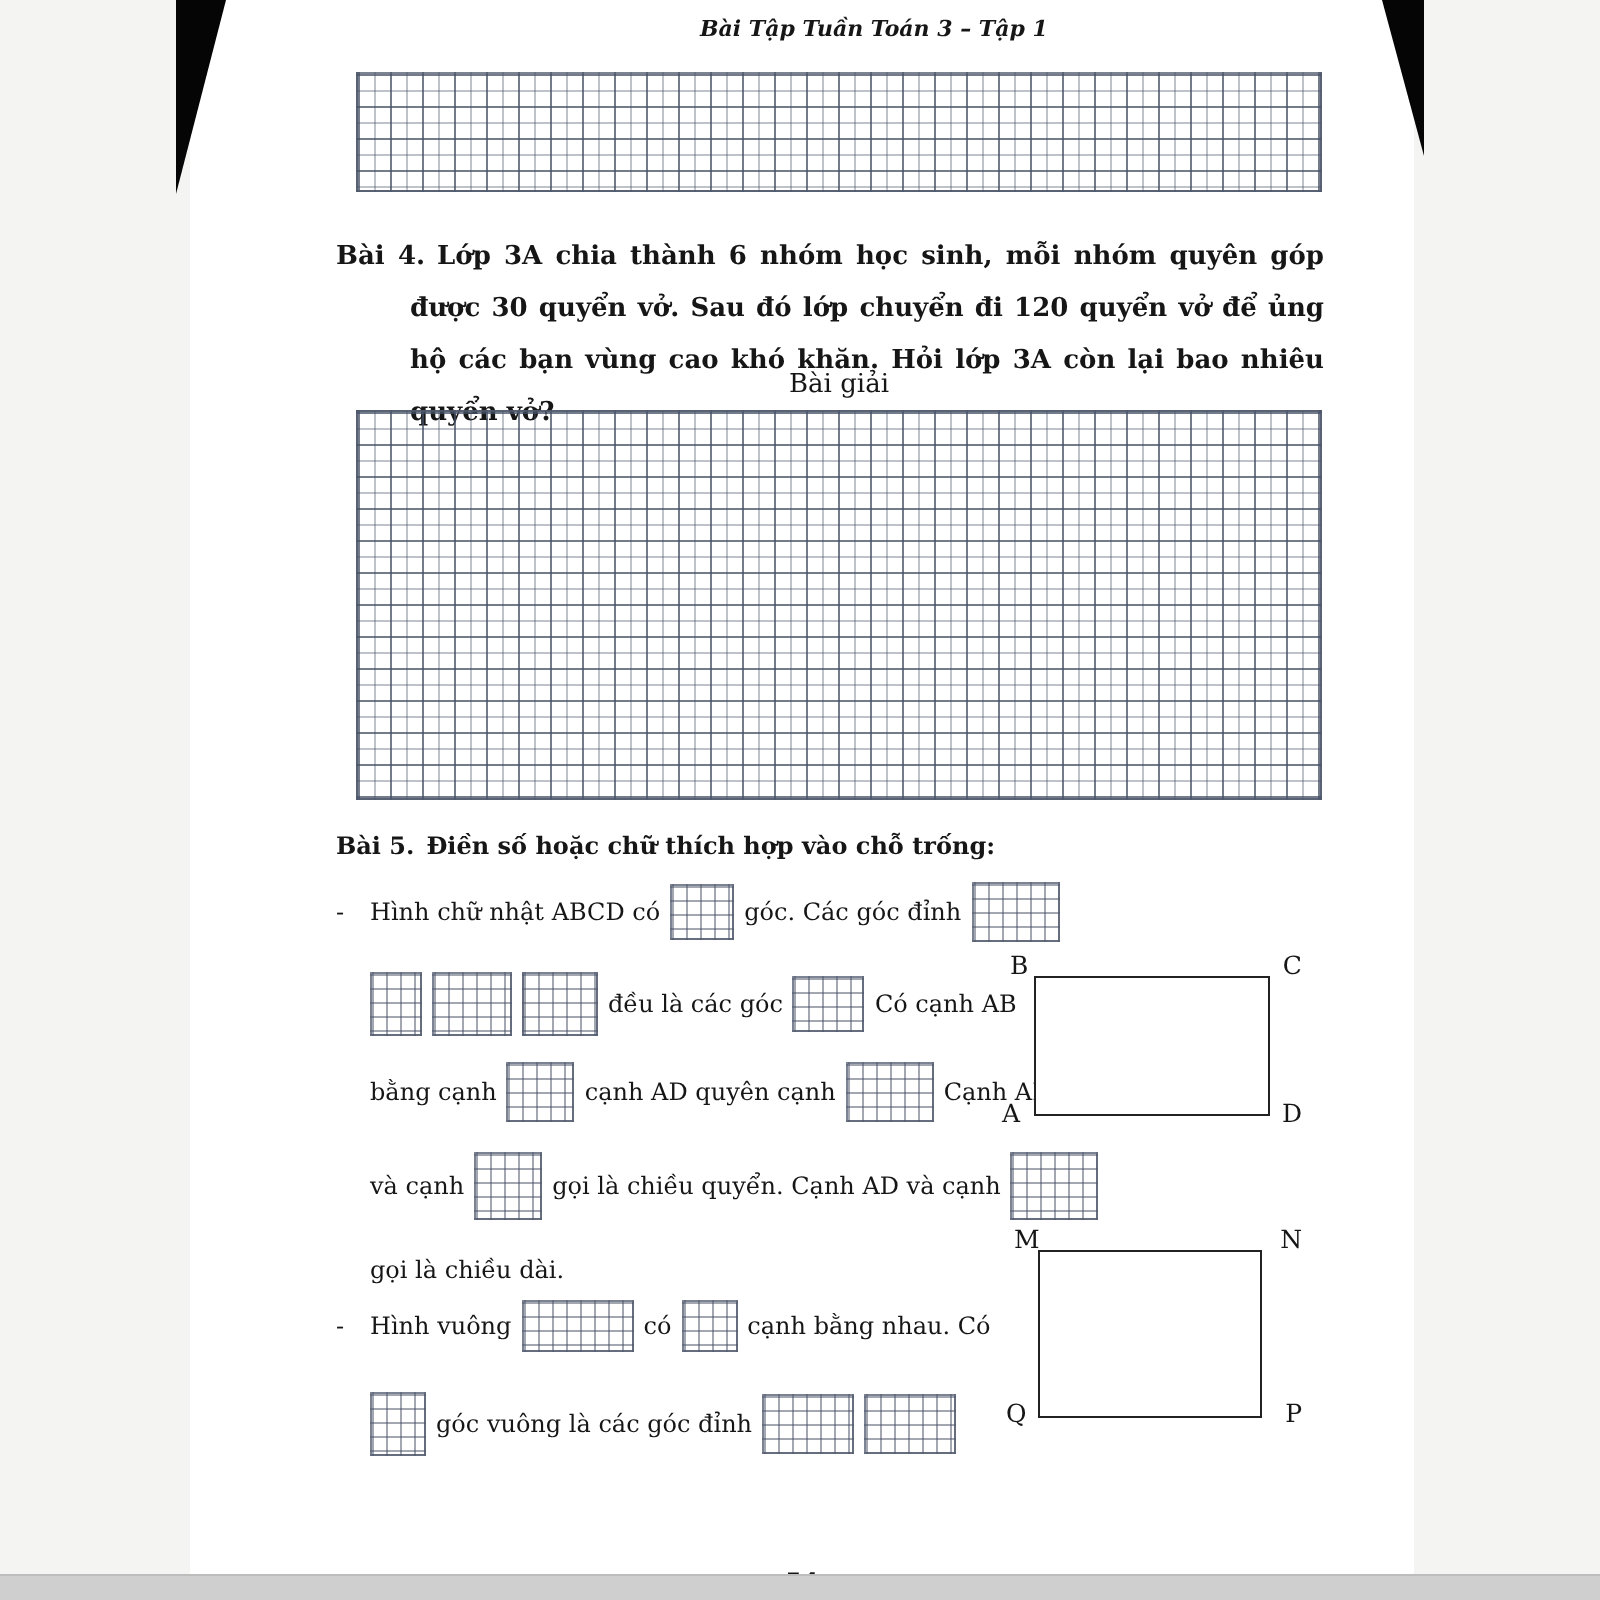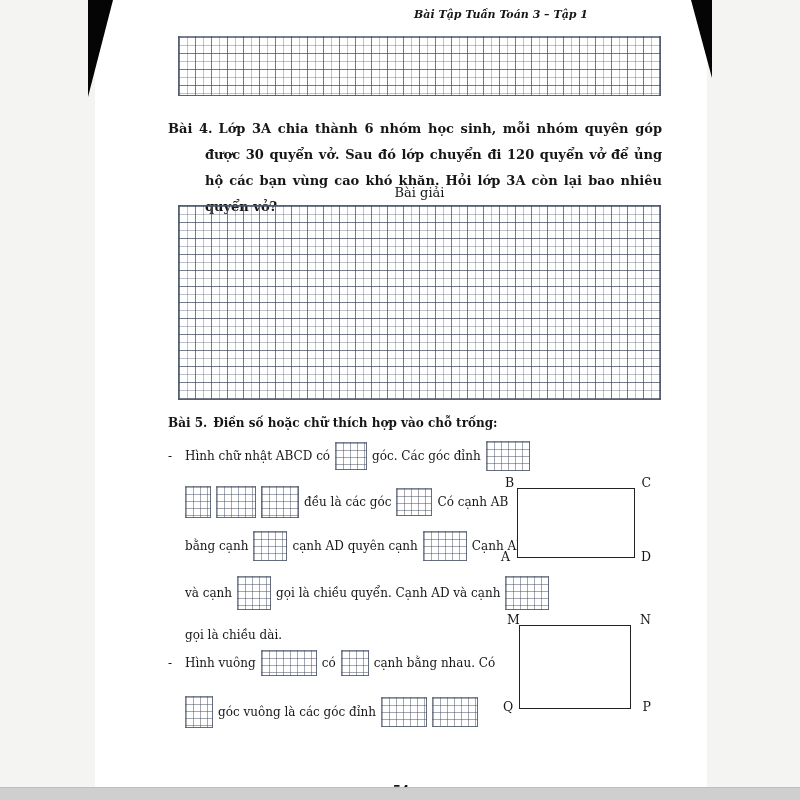--- a/index.html
+++ b/index.html
@@ -15,21 +15,21 @@
     position:absolute; left:95px; top:0; width:612px; height:788px;
     background:#ffffff;
   }
   .wedge { position:absolute; background:#050505; }
   .wedge-left  { left:88px;  top:0; width:25px; height:97px; clip-path:polygon(0 0,100% 0,0 100%); }
   .wedge-right { left:691px; top:0; width:21px; height:78px; clip-path:polygon(0 0,100% 0,100% 100%); }
   .bottom-strip { position:absolute; left:0; top:787px; width:800px; height:13px; background:#cfcfcf; border-top:1px solid #bdbdbd; }
 
   .header {
     position:absolute; top:8px; left:350px; width:302px;
-    text-align:center; font-size:11px; font-weight:bold; font-style:italic;
+    text-align:left; font-size:11px; font-weight:bold; font-style:italic;
   }
 
   .grid-area {
     position:absolute;
     border:1px solid rgba(80,90,110,.75);
     background-image:
       repeating-linear-gradient(to right,  rgba(70,80,100,.62) 0 1px, transparent 1px 16px),
       repeating-linear-gradient(to bottom, rgba(70,80,100,.62) 0 1px, transparent 1px 16px),
       repeating-linear-gradient(to right,  rgba(70,80,100,.35) 0 1px, transparent 1px 8px),
       repeating-linear-gradient(to bottom, rgba(70,80,100,.35) 0 1px, transparent 1px 8px);

